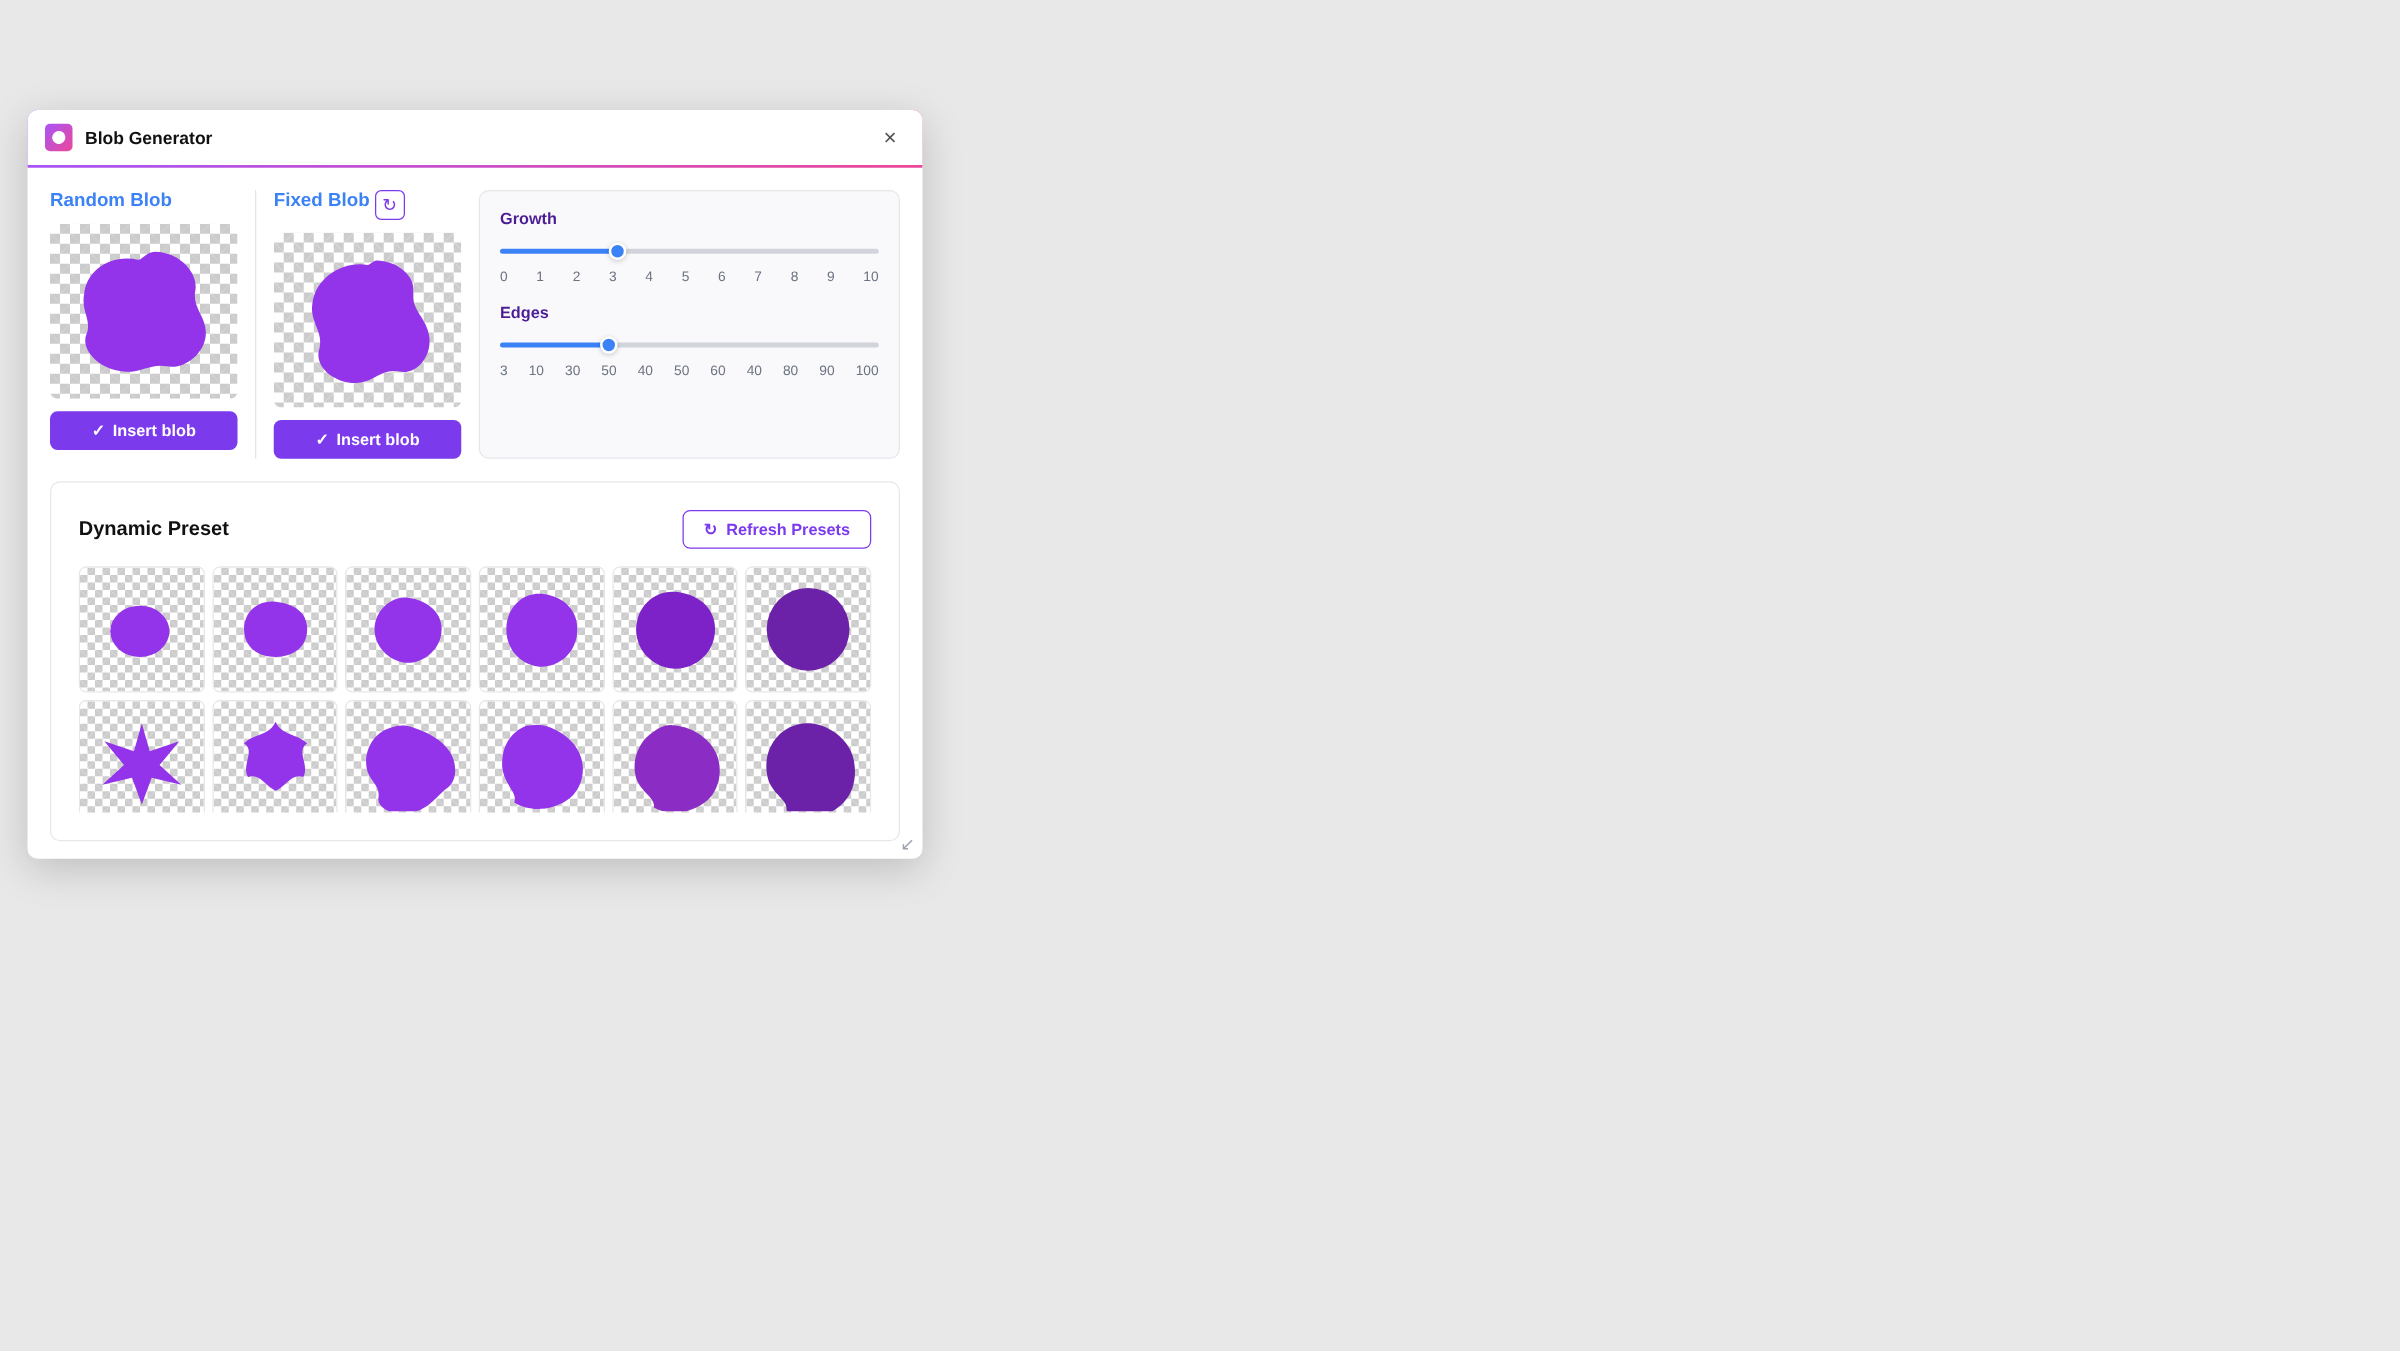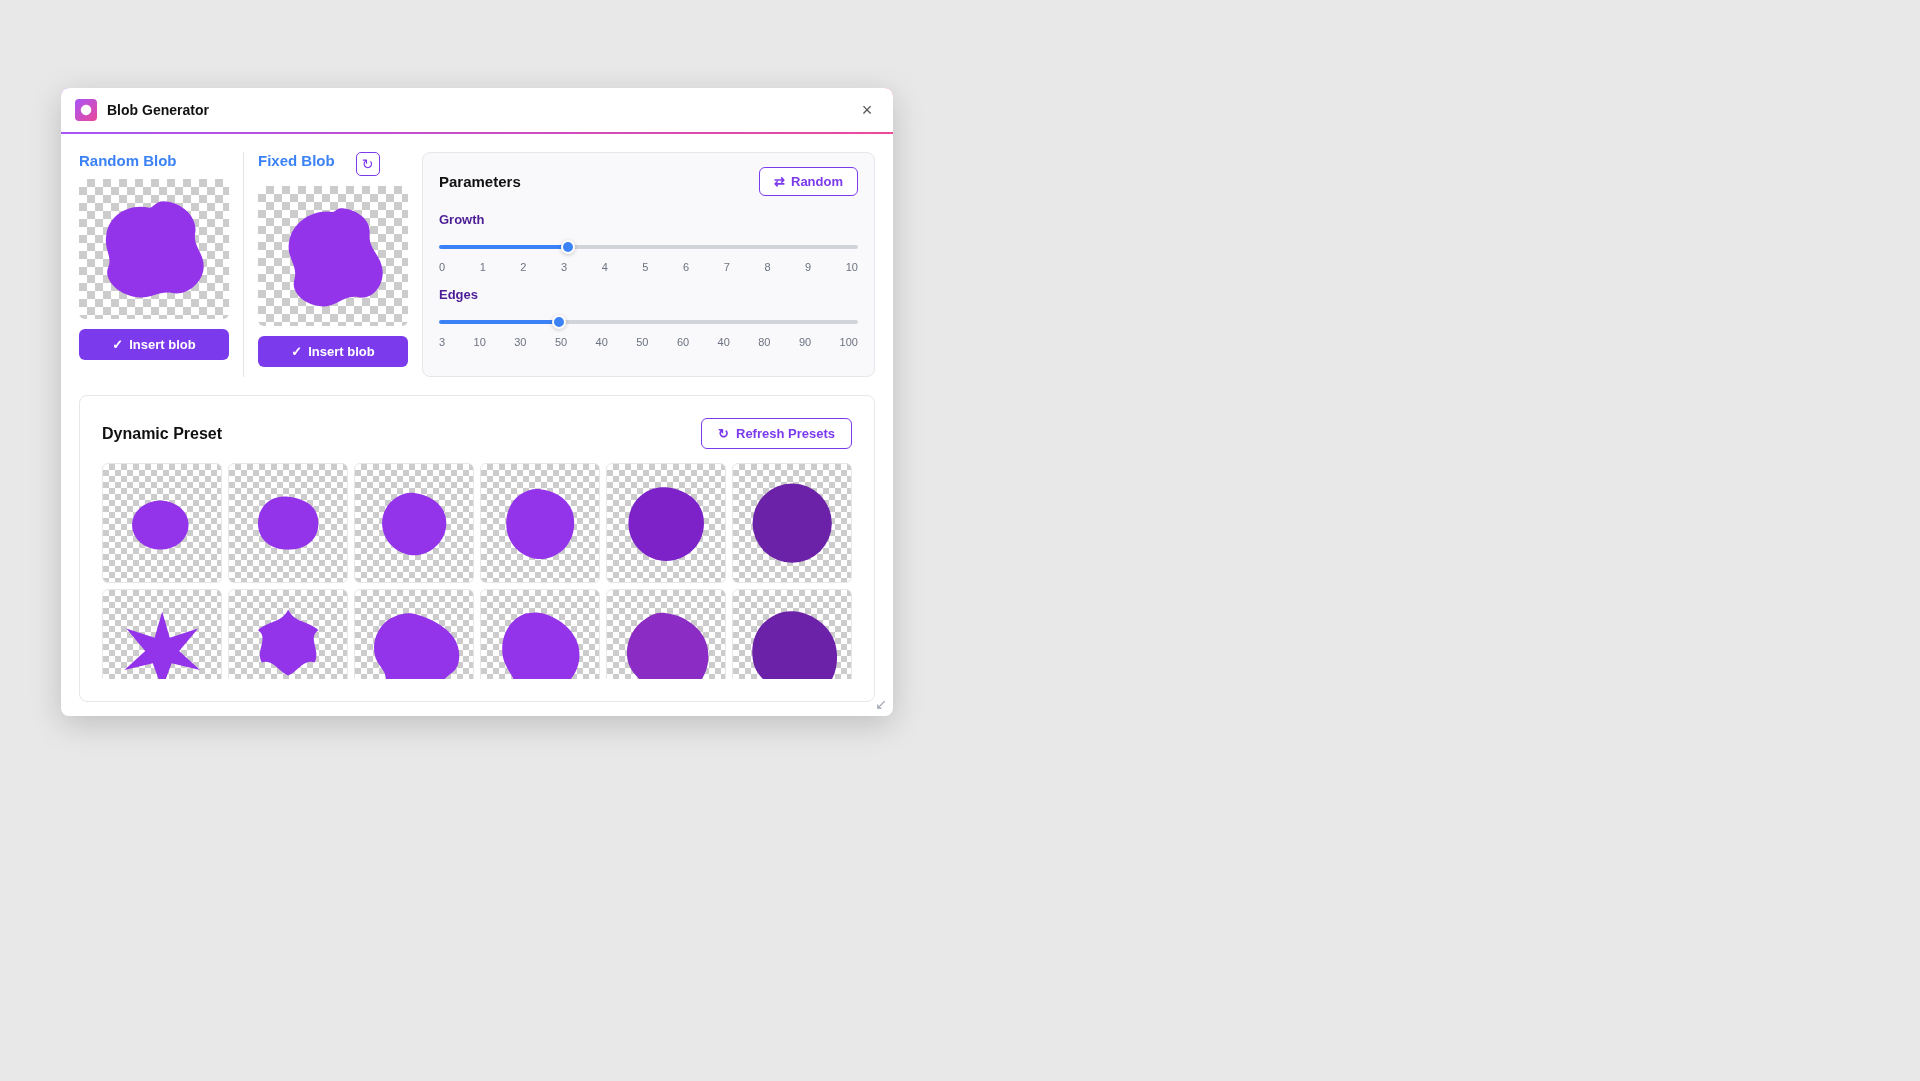--- a/index.html
+++ b/index.html
@@ -9,26 +9,25 @@
       width: 1920px;
       height: 1081px;
       display: flex;
       align-items: flex-start;
       justify-content: flex-start;
     }
     .dialog {
       position: absolute;
       top: 88px;
       left: 22px;
-      width: 832px;
+      width: 716px;
       background: #fff;
       border-radius: 8px;
       box-shadow: 0 8px 32px rgba(0,0,0,0.18);
       overflow: hidden;
-      margin-left: 39px;
     }
     .dialog-title-bar {
       display: flex;
       align-items: center;
       padding: 10px 14px;
       border-bottom: 2px solid transparent;
       background: linear-gradient(#fff,#fff) padding-box,
                   linear-gradient(90deg, #a855f7, #ec4899) border-box;
       border-bottom: 2px solid;
       border-image: linear-gradient(90deg, #a855f7, #ec4899) 1;
@@ -108,21 +107,21 @@
       cursor: pointer;
       display: flex; align-items: center; justify-content: center; gap: 6px;
     }
 
     
     .fixed-blob-panel {
       border-left: 1px solid #e5e5e5;
       padding-left: 14px;
     }
     .fixed-blob-header {
-      display: flex; align-items: center; gap: 21px;
+      display: flex; align-items: center; gap: 4px;
       align-self: flex-start;
     }
     .refresh-icon-small {
       width: 24px; height: 24px;
       border: 1.5px solid #7c3aed;
       border-radius: 5px;
       display: flex; align-items: center; justify-content: center;
       cursor: pointer;
       color: #7c3aed; font-size: 14px;
     }
@@ -289,27 +288,20 @@
             <path d="M60 12 C40 8, 15 22, 12 45 C9 62, 22 70, 18 85 C13 100, 30 115, 50 115 C65 115, 72 102, 88 105 C102 108, 116 93, 114 75 C112 58, 98 52, 100 36 C102 20, 84 8, 68 8 C65 8, 62 12, 60 12Z" fill="#9333ea"></path>
           </svg>
         </div>
         <button class="insert-btn">
           <span>✓</span>
           <span>Insert blob</span>
         </button>
       </div>
 
       <div class="params-panel">
-        <div class="params-header">
-          <span class="params-title">Parameters</span>
-          <button class="random-btn">
-            <span>⇄</span>
-            <span>Random</span>
-          </button>
-        </div>
 
         <div class="param-group">
           <div class="param-label">Growth</div>
           <div style="position:relative; margin-bottom:8px;">
             <input type="range" min="0" max="10" value="3" style="background: linear-gradient(to right, rgb(59, 130, 246) 0%, rgb(59, 130, 246) 32%, rgb(209, 213, 219) 32%, rgb(209, 213, 219) 100%);">
           </div>
           <div class="slider-labels">
             <span>0</span>
             <span>1</span>
             <span>2</span>

